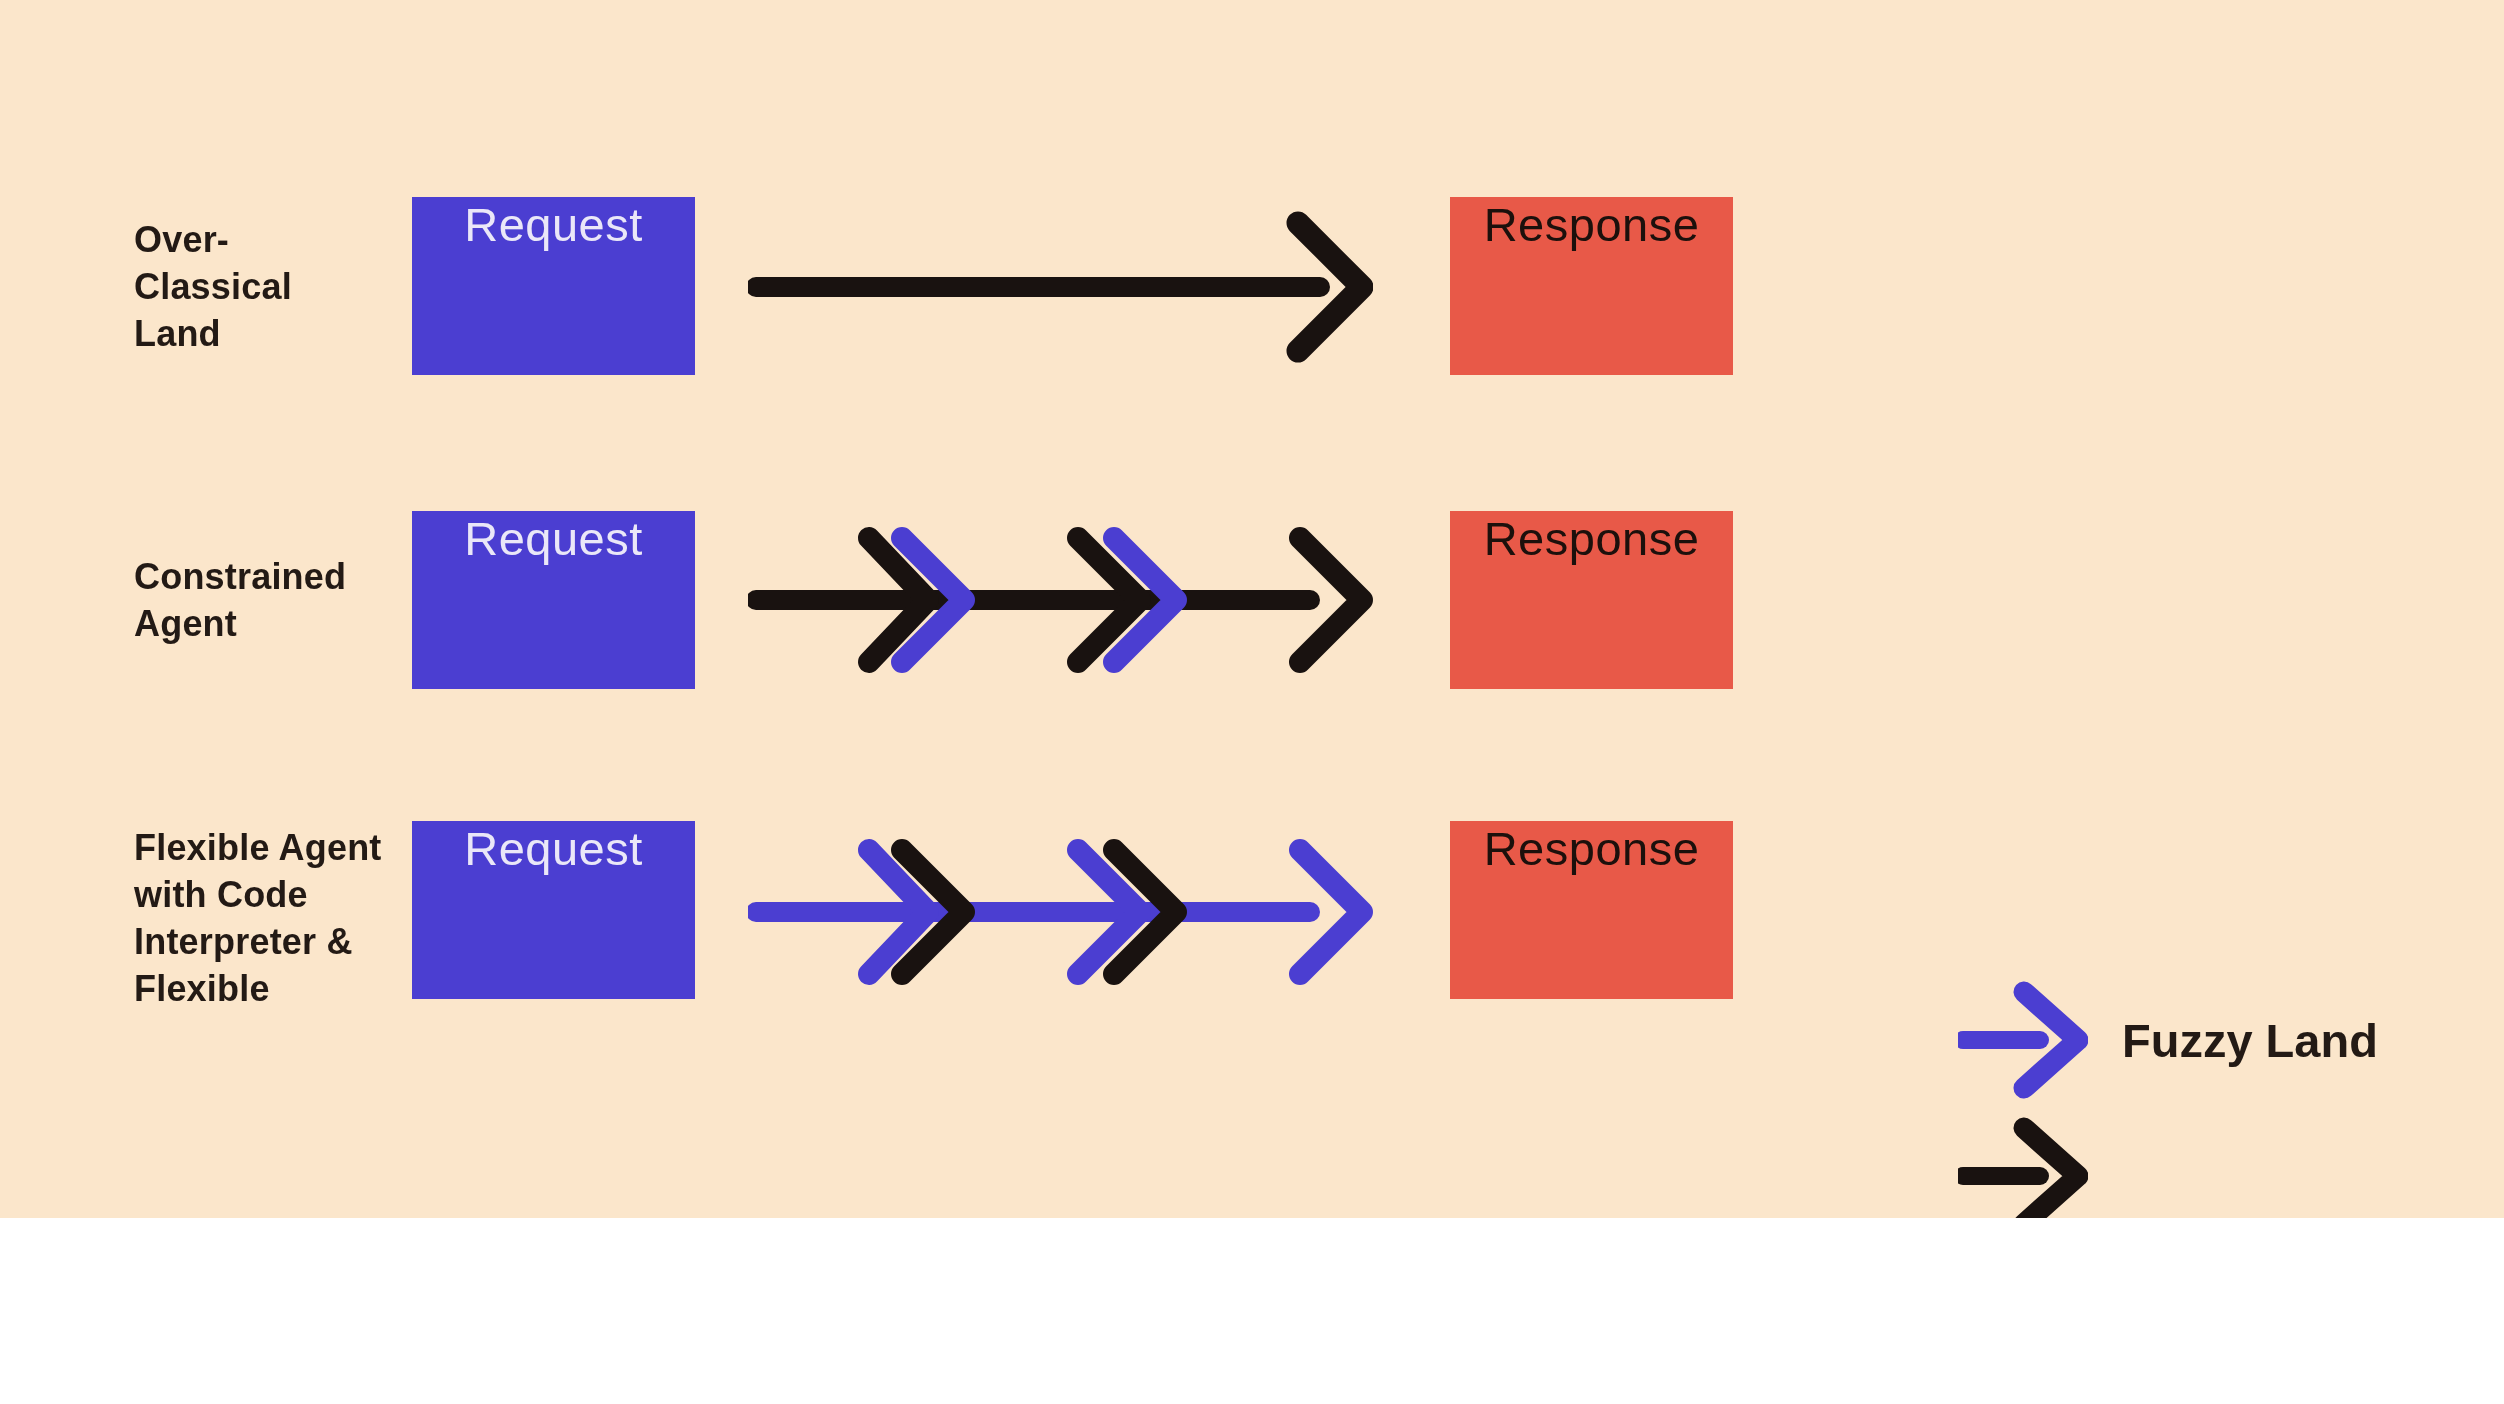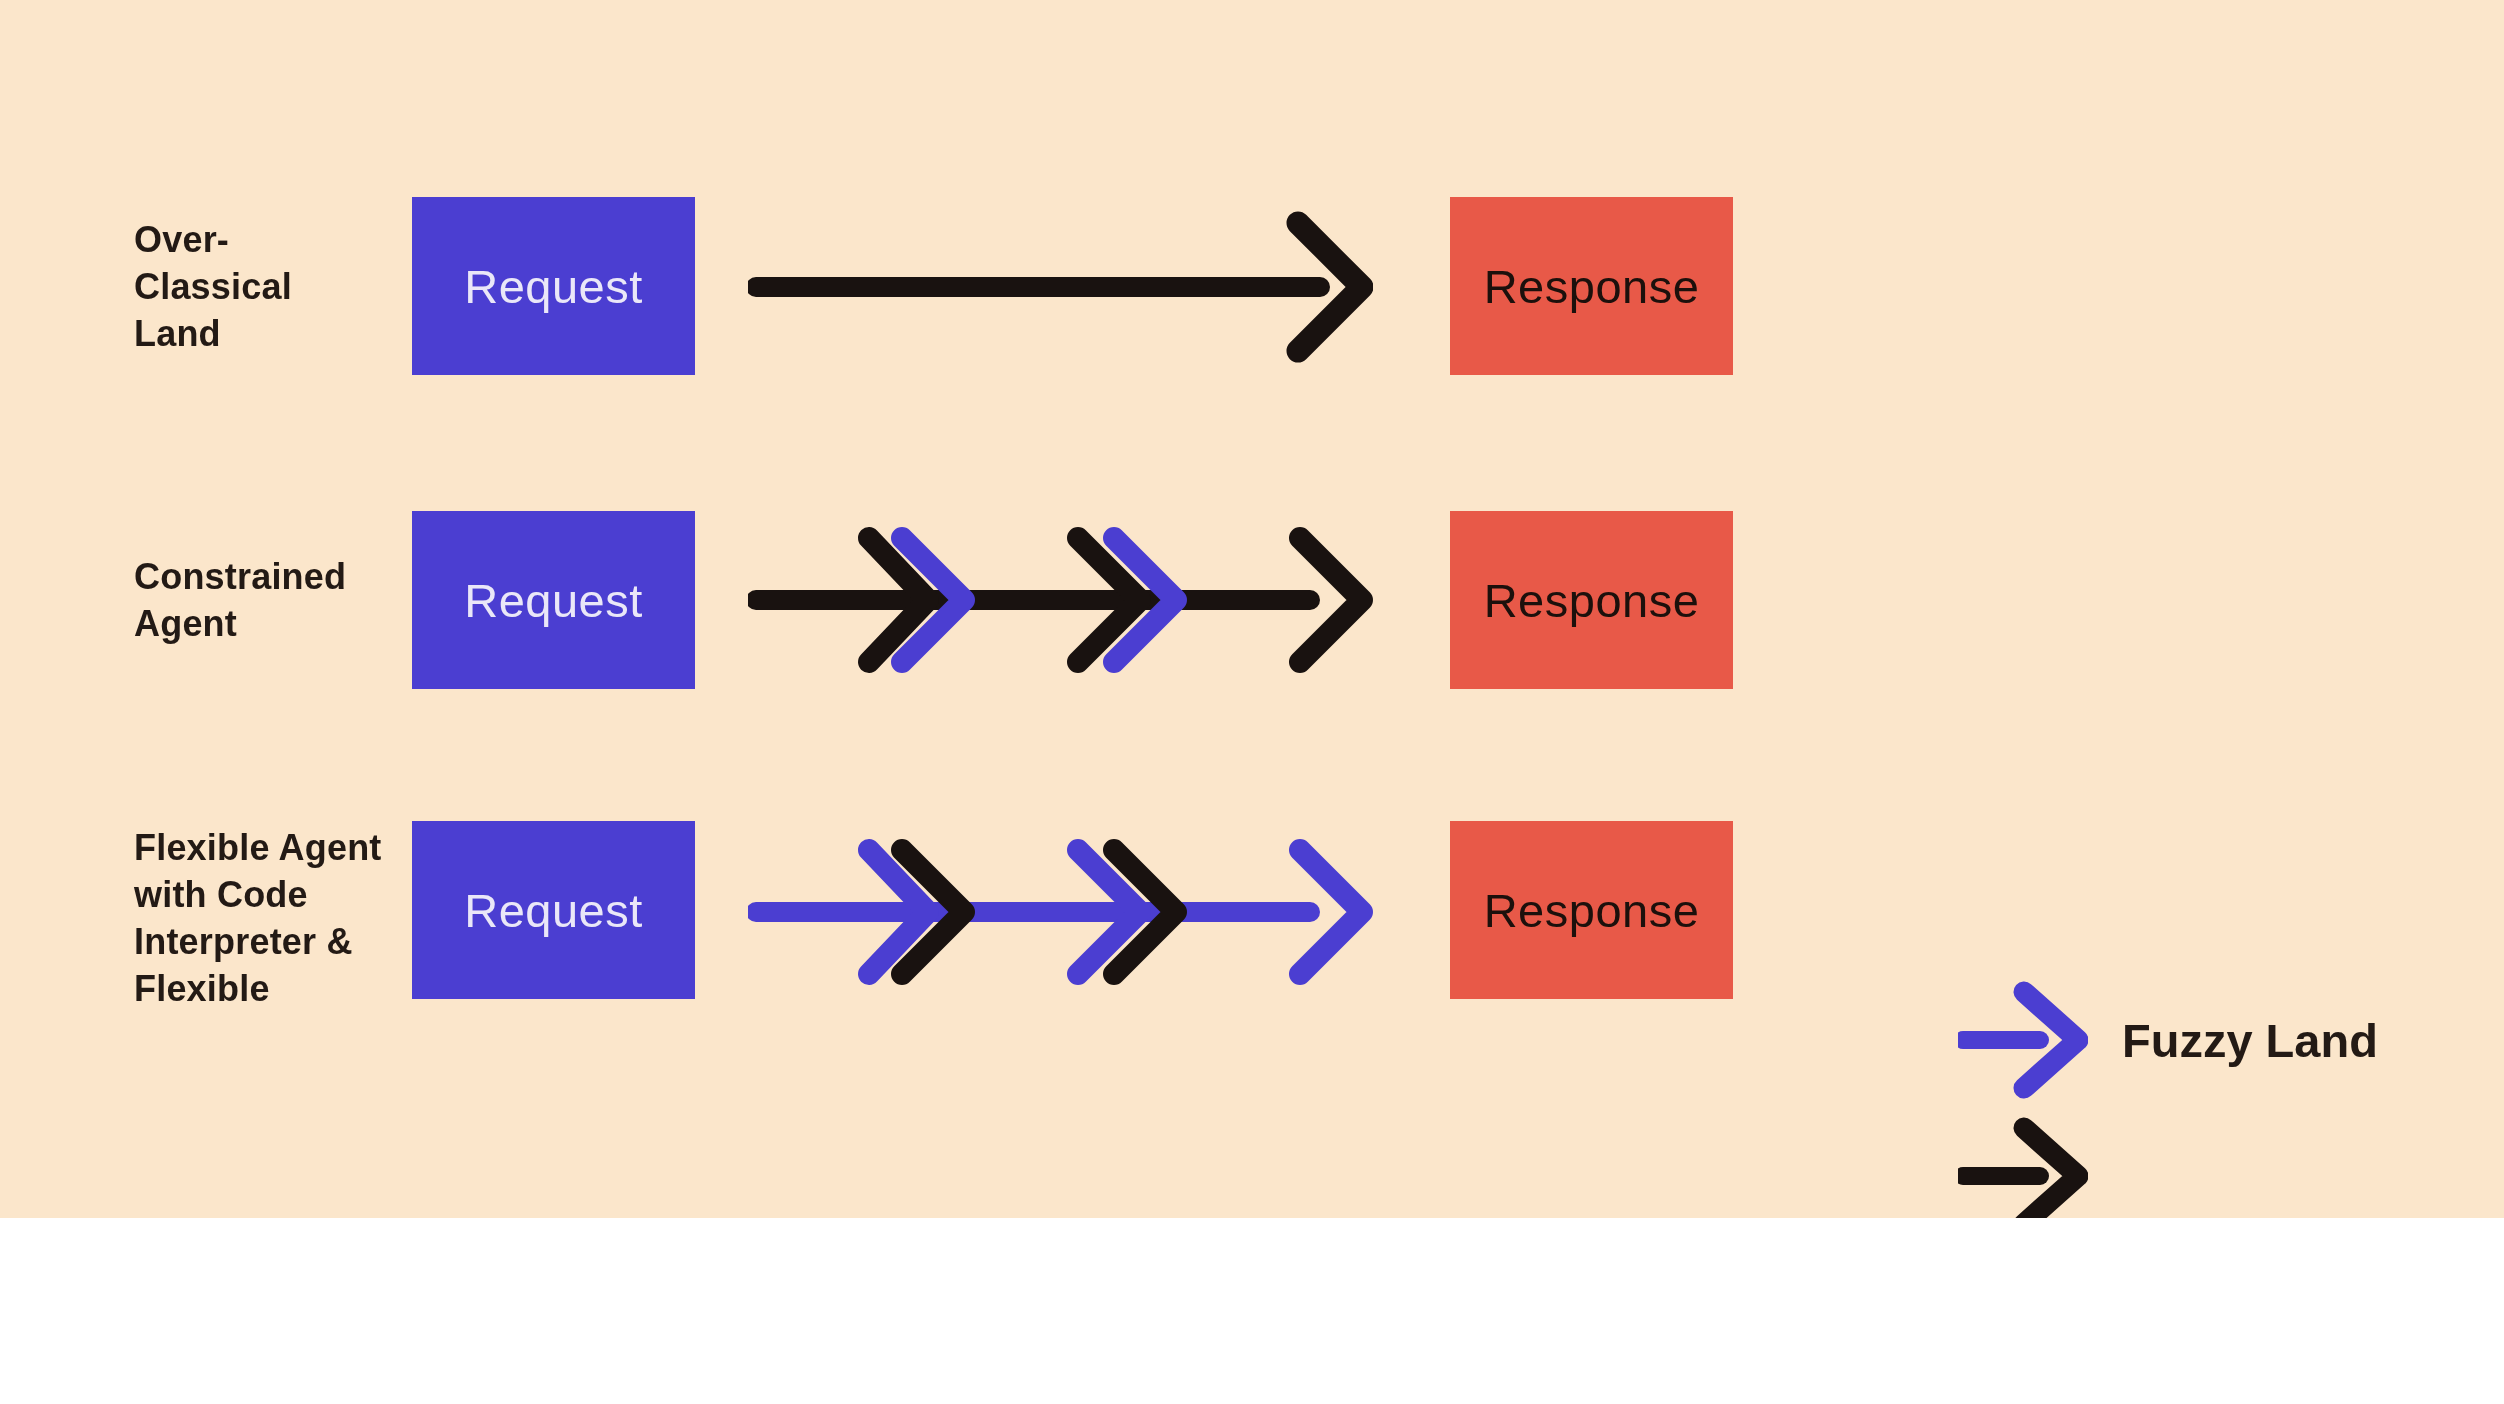--- a/index.html
+++ b/index.html
@@ -18,21 +18,21 @@
     font-weight: 700;
     line-height: 47px;
     letter-spacing: 0.2px;
     color: var(--label-ink, #231A15);
   }
   .box {
     position: absolute;
     width: 283px;
     height: 178px;
     display: flex;
-    align-items: center;
+    align-items: flex-start;
     justify-content: center;
     font-size: 47px;
     font-weight: 500;
     letter-spacing: 0.5px;
   }
   .request  { left: 412px;  background: var(--request-fill, #4B3ED1);  color: var(--request-text-color, #EAE7F8); }
   .response { left: 1450px; background: var(--response-fill, #E85948); color: var(--response-text-color, #1C100C); }
   .arrow-svg {
     position: absolute;
     left: 748px;

